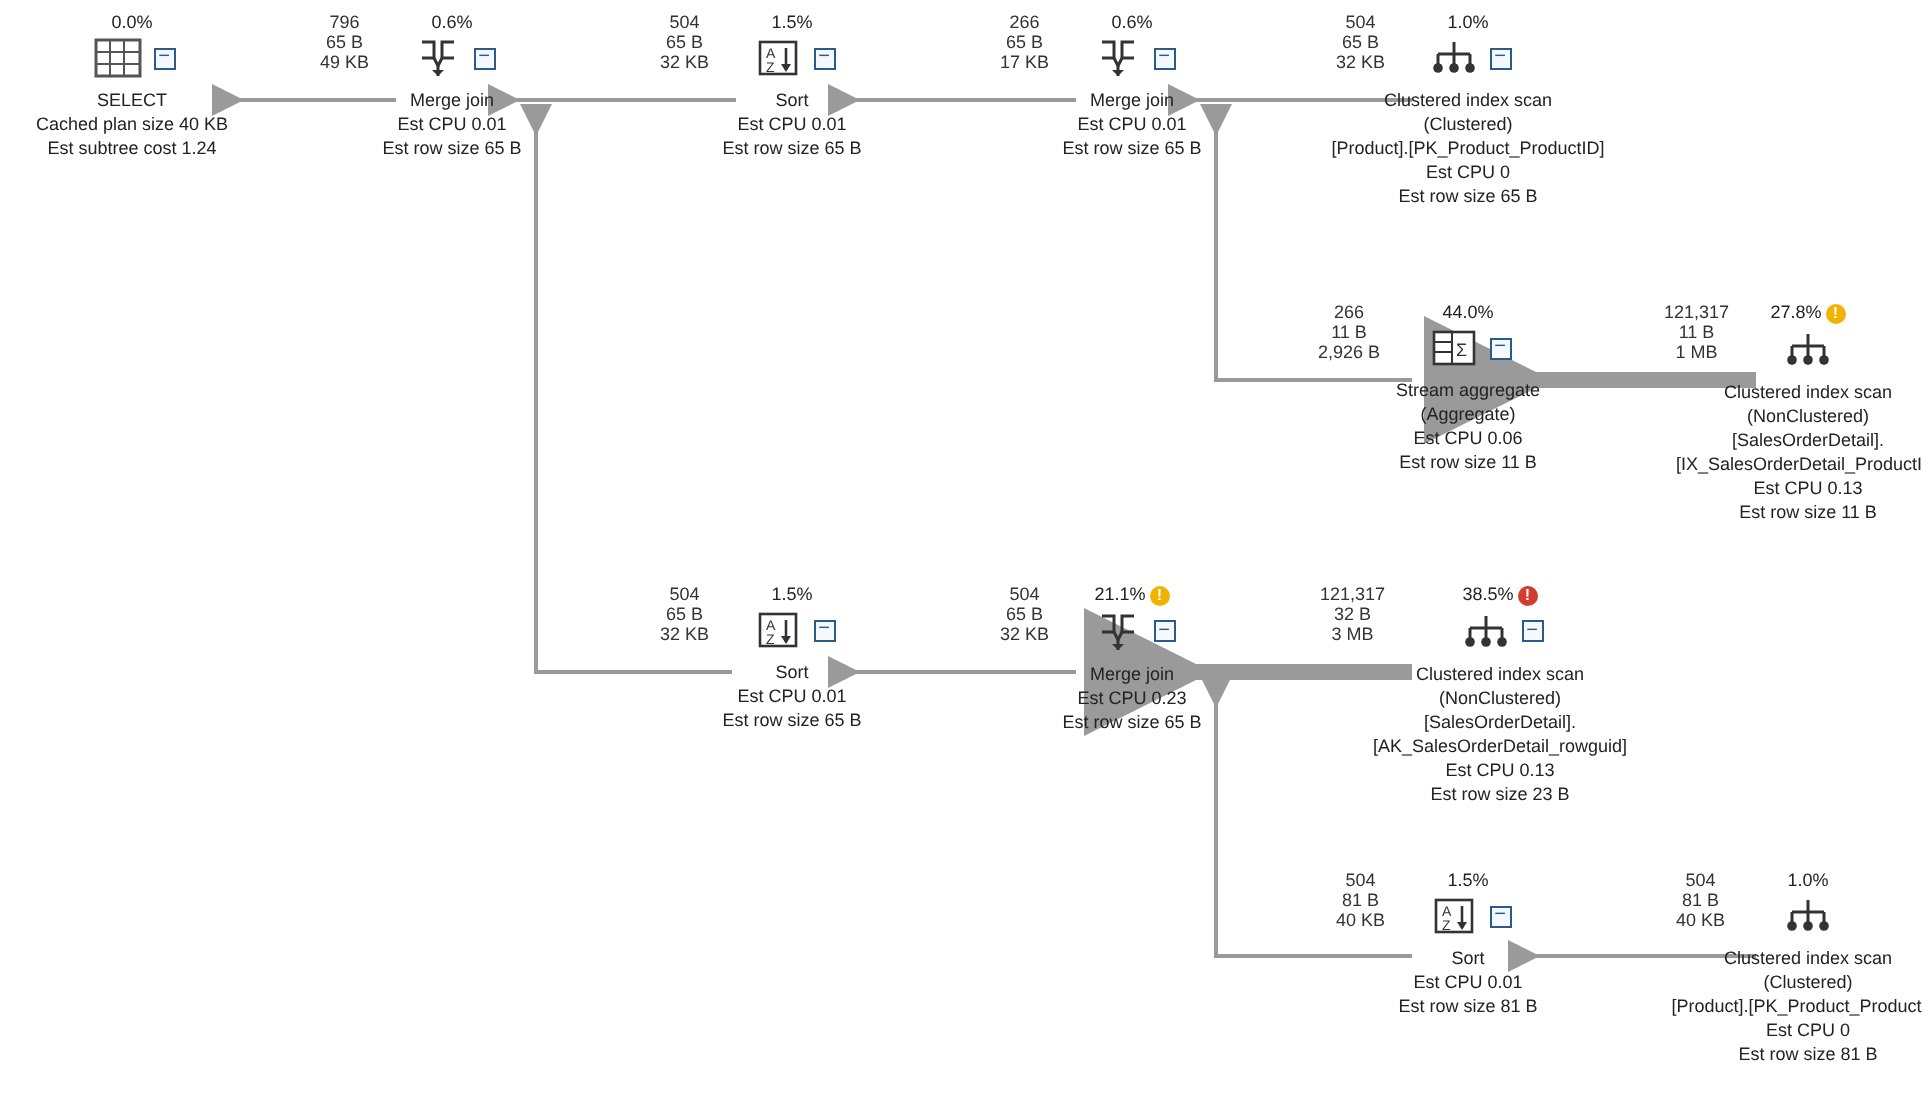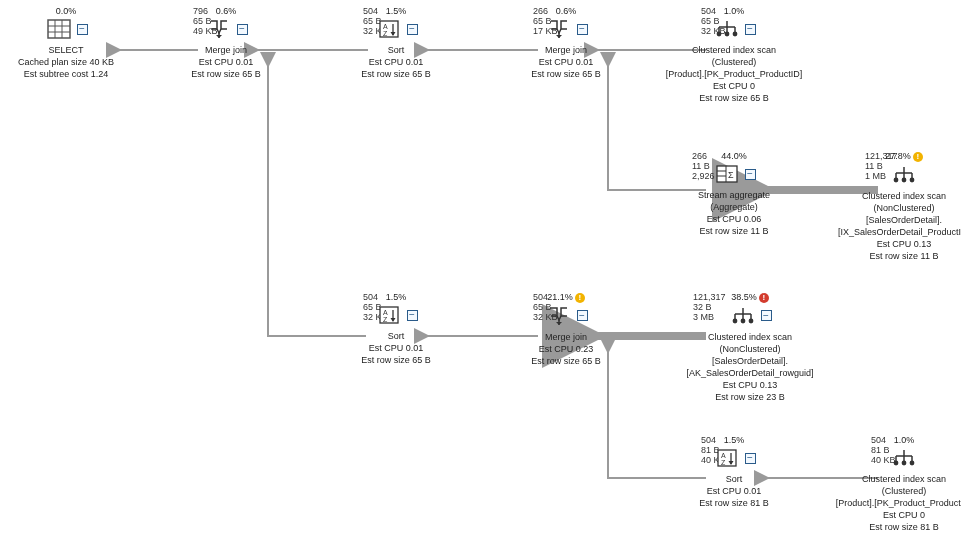--- a/index.html
+++ b/index.html
@@ -57,23 +57,22 @@
     box-sizing: border-box;
     cursor: pointer;
     user-select: none;
   }
 
   
   .estat {
     position: absolute;
     font-size: 9px;
     line-height: 10px;
-    text-align: left;
+    text-align: center;
     color: #333;
-    margin-left: 33px;
   }
 
   
   .opicon {
     width: 28px;
     height: 22px;
     display: inline-block;
   }
   .opicon svg { width: 28px; height: 22px; }
 

